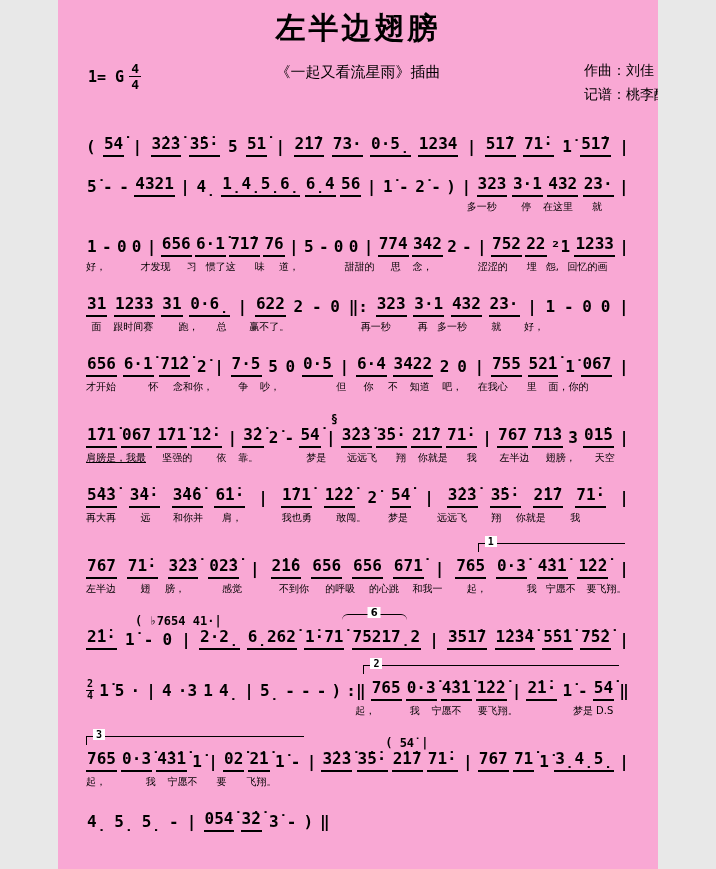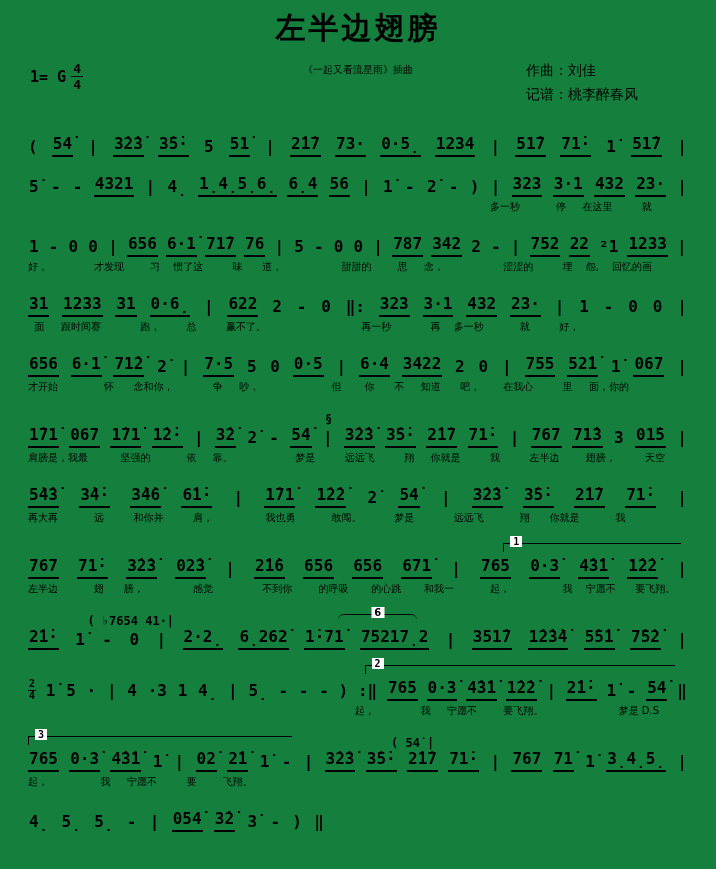--- a/index.html
+++ b/index.html
@@ -1,33 +1,33 @@
 <!DOCTYPE html>
 <html><head>
 <meta charset="utf-8">
 <style>
   html,body{margin:0;padding:0;background:#e8e8e8;}
   .page{
-    width:716px;height:869px;margin:0 auto;background:#15803d;color:#000;
+    width:600px;height:869px;margin:0 auto;background:#f9a8d4;color:#000;
     box-sizing:border-box;padding:6px 28px 0 28px;overflow:hidden;
     font-family:"DejaVu Sans",sans-serif;position:relative;
   }
   
   .header{position:relative;height:120px;}
   .title{
     position:absolute;left:0;right:0;top:2px;text-align:center;
     font-size:30px;font-weight:bold;letter-spacing:3px;margin:0;
     font-family:"DejaVu Serif","DejaVu Sans",serif;
   }
   .keysig{position:absolute;left:2px;top:56px;font-size:15px;font-weight:bold;
     font-family:"DejaVu Sans Mono",monospace;display:flex;align-items:center;gap:5px;}
   .ts{display:inline-flex;flex-direction:column;align-items:center;font-size:13px;line-height:1;}
   .ts .top{border-bottom:1.5px solid #000;padding:0 2px 1px;}
   .ts .btm{padding-top:1px;}
-  .subtitle{position:absolute;left:0;right:0;top:57px;text-align:center;font-size:10px;}
+  .subtitle{position:absolute;left:0;right:0;top:57px;text-align:center;font-size:15px;}
   .singer{position:absolute;left:0;right:0;top:82px;text-align:center;font-size:14px;}
   .credits{position:absolute;left:498px;top:52px;font-size:14px;line-height:24px;white-space:nowrap;}
   
   #score{margin-top:2px;}
   .system{position:relative;padding-top:6px;margin-bottom:11px;}
   .system.has-ann{padding-top:17px;}
   .notes{
     display:flex;justify-content:space-between;align-items:flex-end;
     font-family:"DejaVu Sans Mono",monospace;font-weight:bold;font-size:16px;line-height:1.25;
   }
@@ -141,21 +141,21 @@
           <span class="grp">656</span>
           <span class="grp">6·1̇</span>
           <span class="grp">71̇7</span>
           <span class="grp">76</span>
           <span class="bar">|</span>
           <span class="note">5</span>
           <span class="note">-</span>
           <span class="note">0</span>
           <span class="note">0</span>
           <span class="bar">|</span>
-          <span class="grp">787</span>
+          <span class="grp">774</span>
           <span class="grp">342</span>
           <span class="note">2</span>
           <span class="note">-</span>
           <span class="bar">|</span>
           <span class="grp">752</span>
           <span class="grp">22</span>
           <span class="note">²1</span>
           <span class="grp">1233</span>
           <span class="bar">|</span>
         </div>
@@ -268,21 +268,21 @@
           <span class="grp">2̇1̇7</span>
           <span class="grp">71̇·</span>
           <span class="bar">|</span>
           <span class="grp">767</span>
           <span class="grp">71̇3</span>
           <span class="note">3</span>
           <span class="grp">01̇5</span>
           <span class="bar">|</span>
         </div>
         <div class="lyrics">
-          <span style="left: 0%;">肩膀是，我最</span>
+          <span style="left: 0%; text-decoration: underline;">肩膀是，我最</span>
           <span style="left: 14%;">坚强的</span>
           <span style="left: 24%;">依</span>
           <span style="left: 28%;">靠。</span>
           <span style="left: 40.5%;">梦是</span>
           <span style="left: 48%;">远远飞</span>
           <span style="left: 57%;">翔</span>
           <span style="left: 61%;">你就是</span>
           <span style="left: 70%;">我</span>
           <span style="left: 76%;">左半边</span>
           <span style="left: 84.5%;">翅膀，</span>

